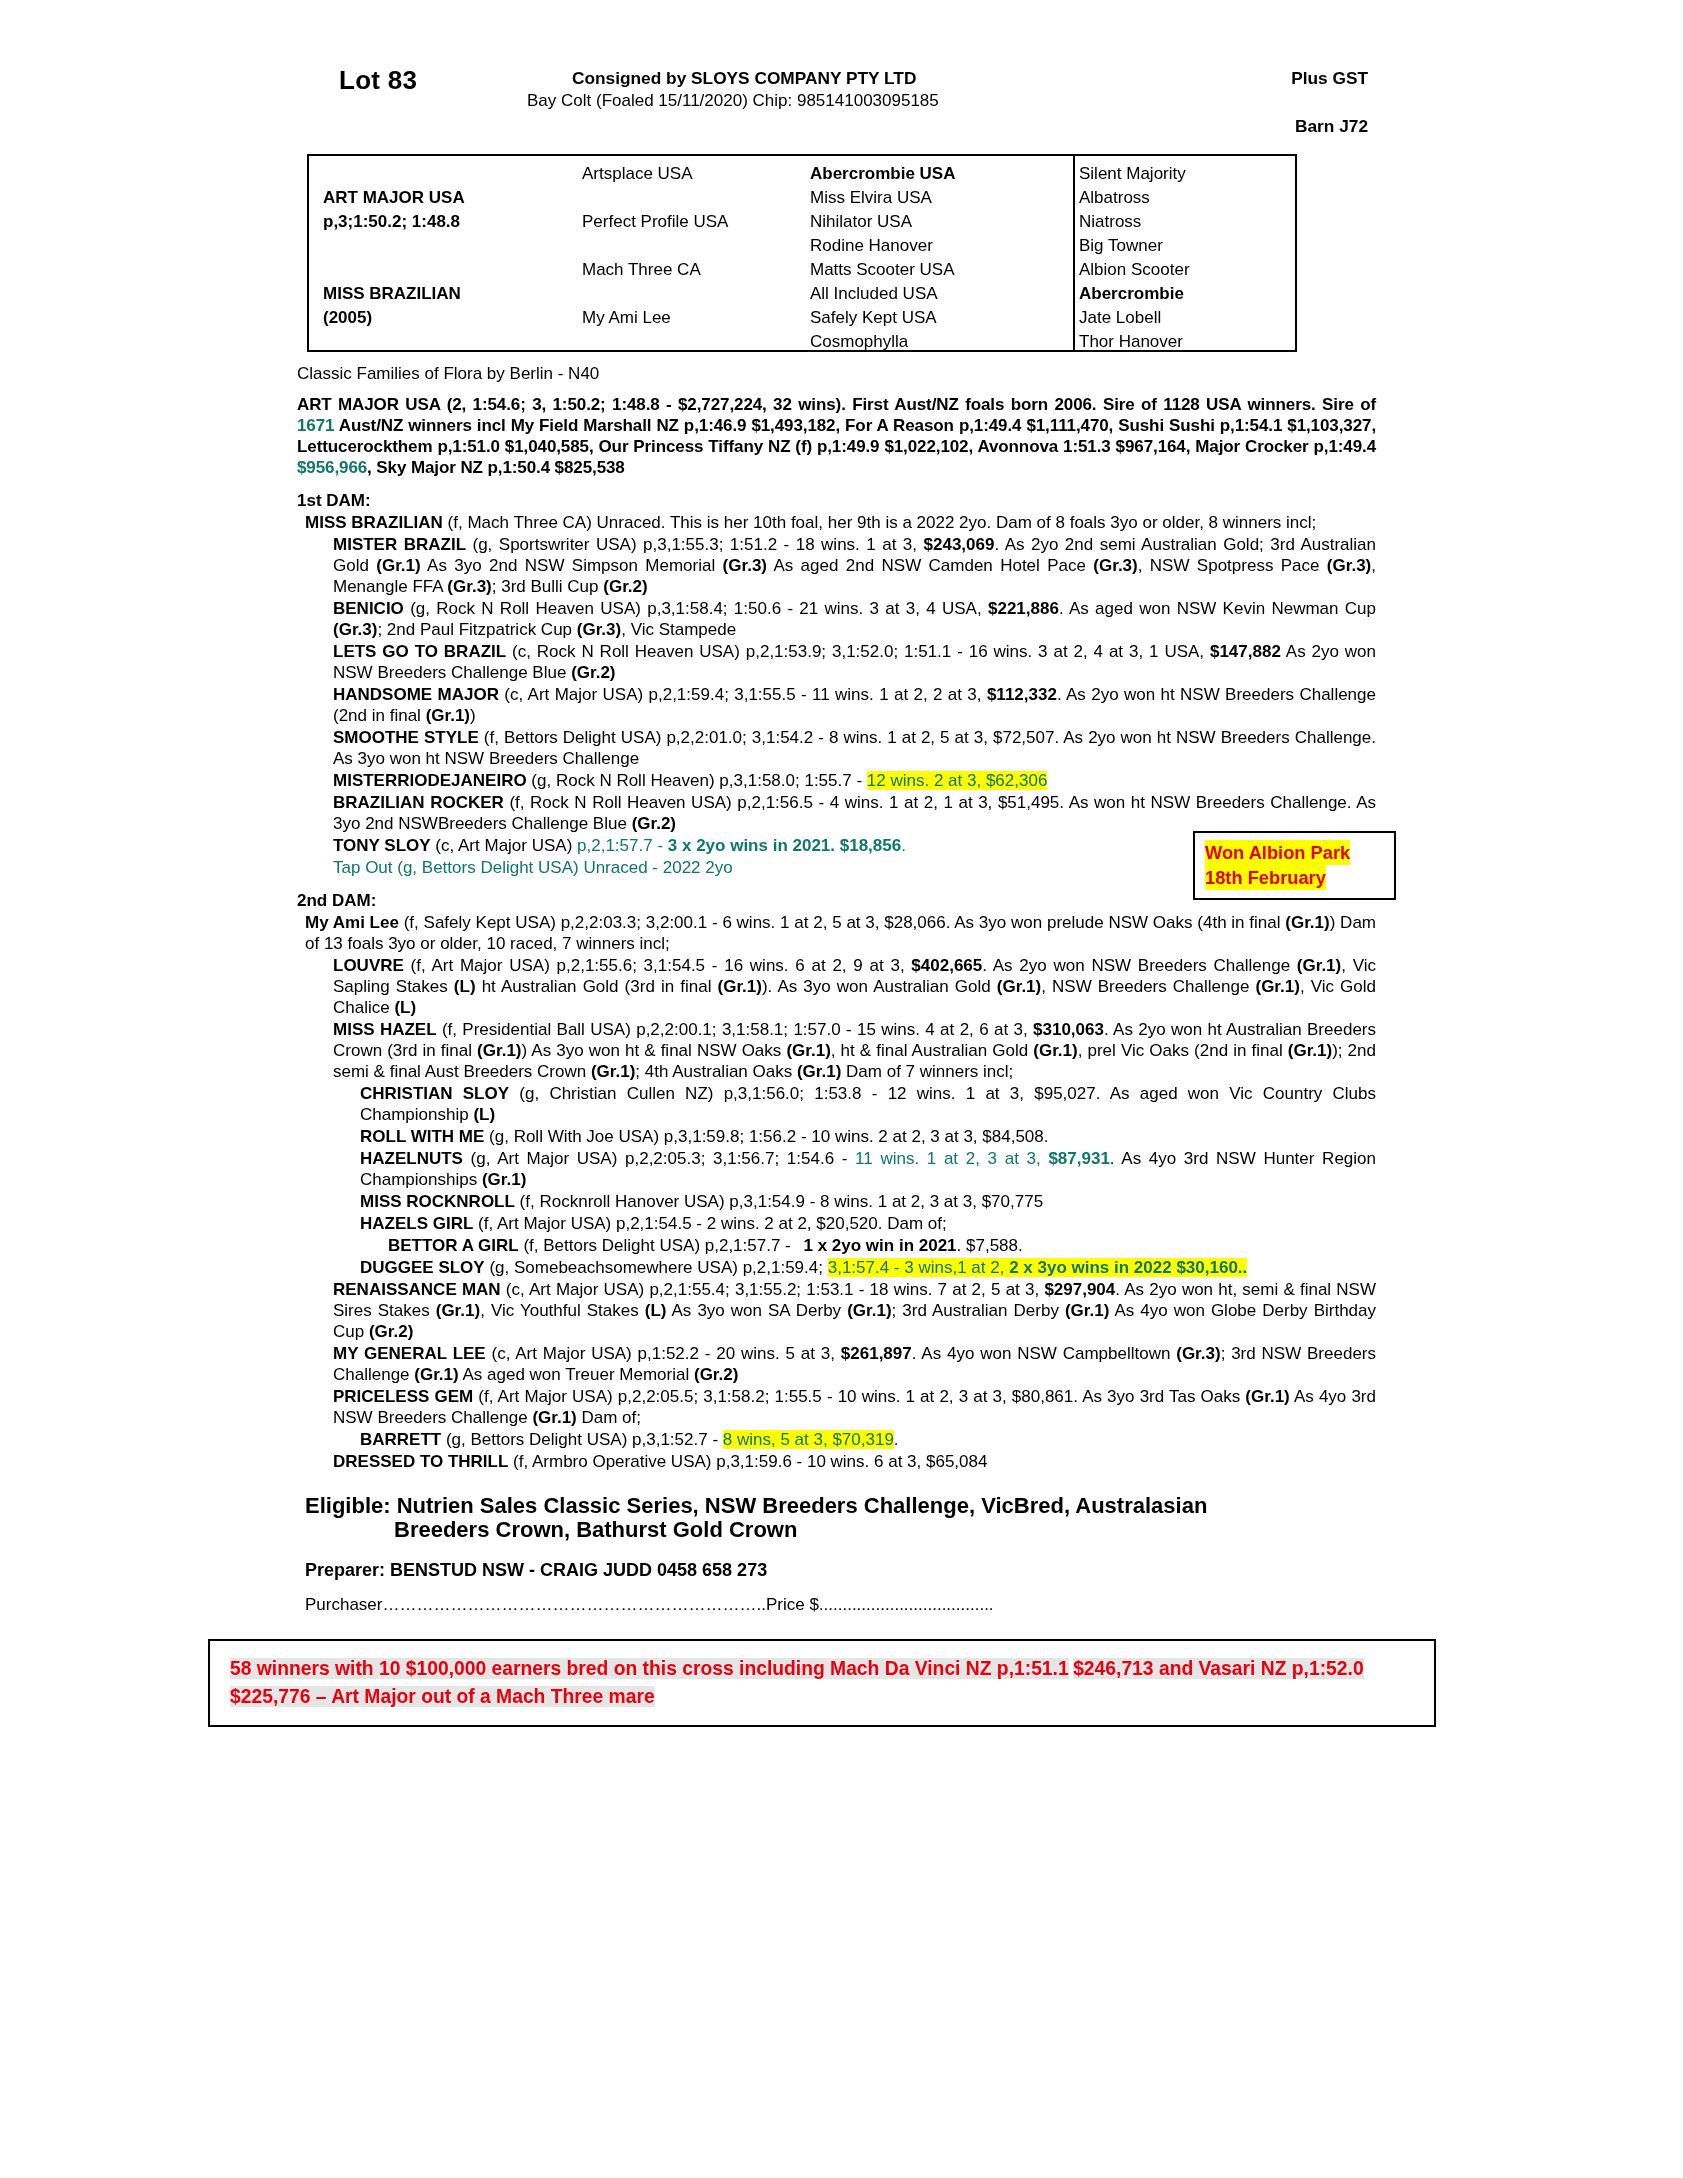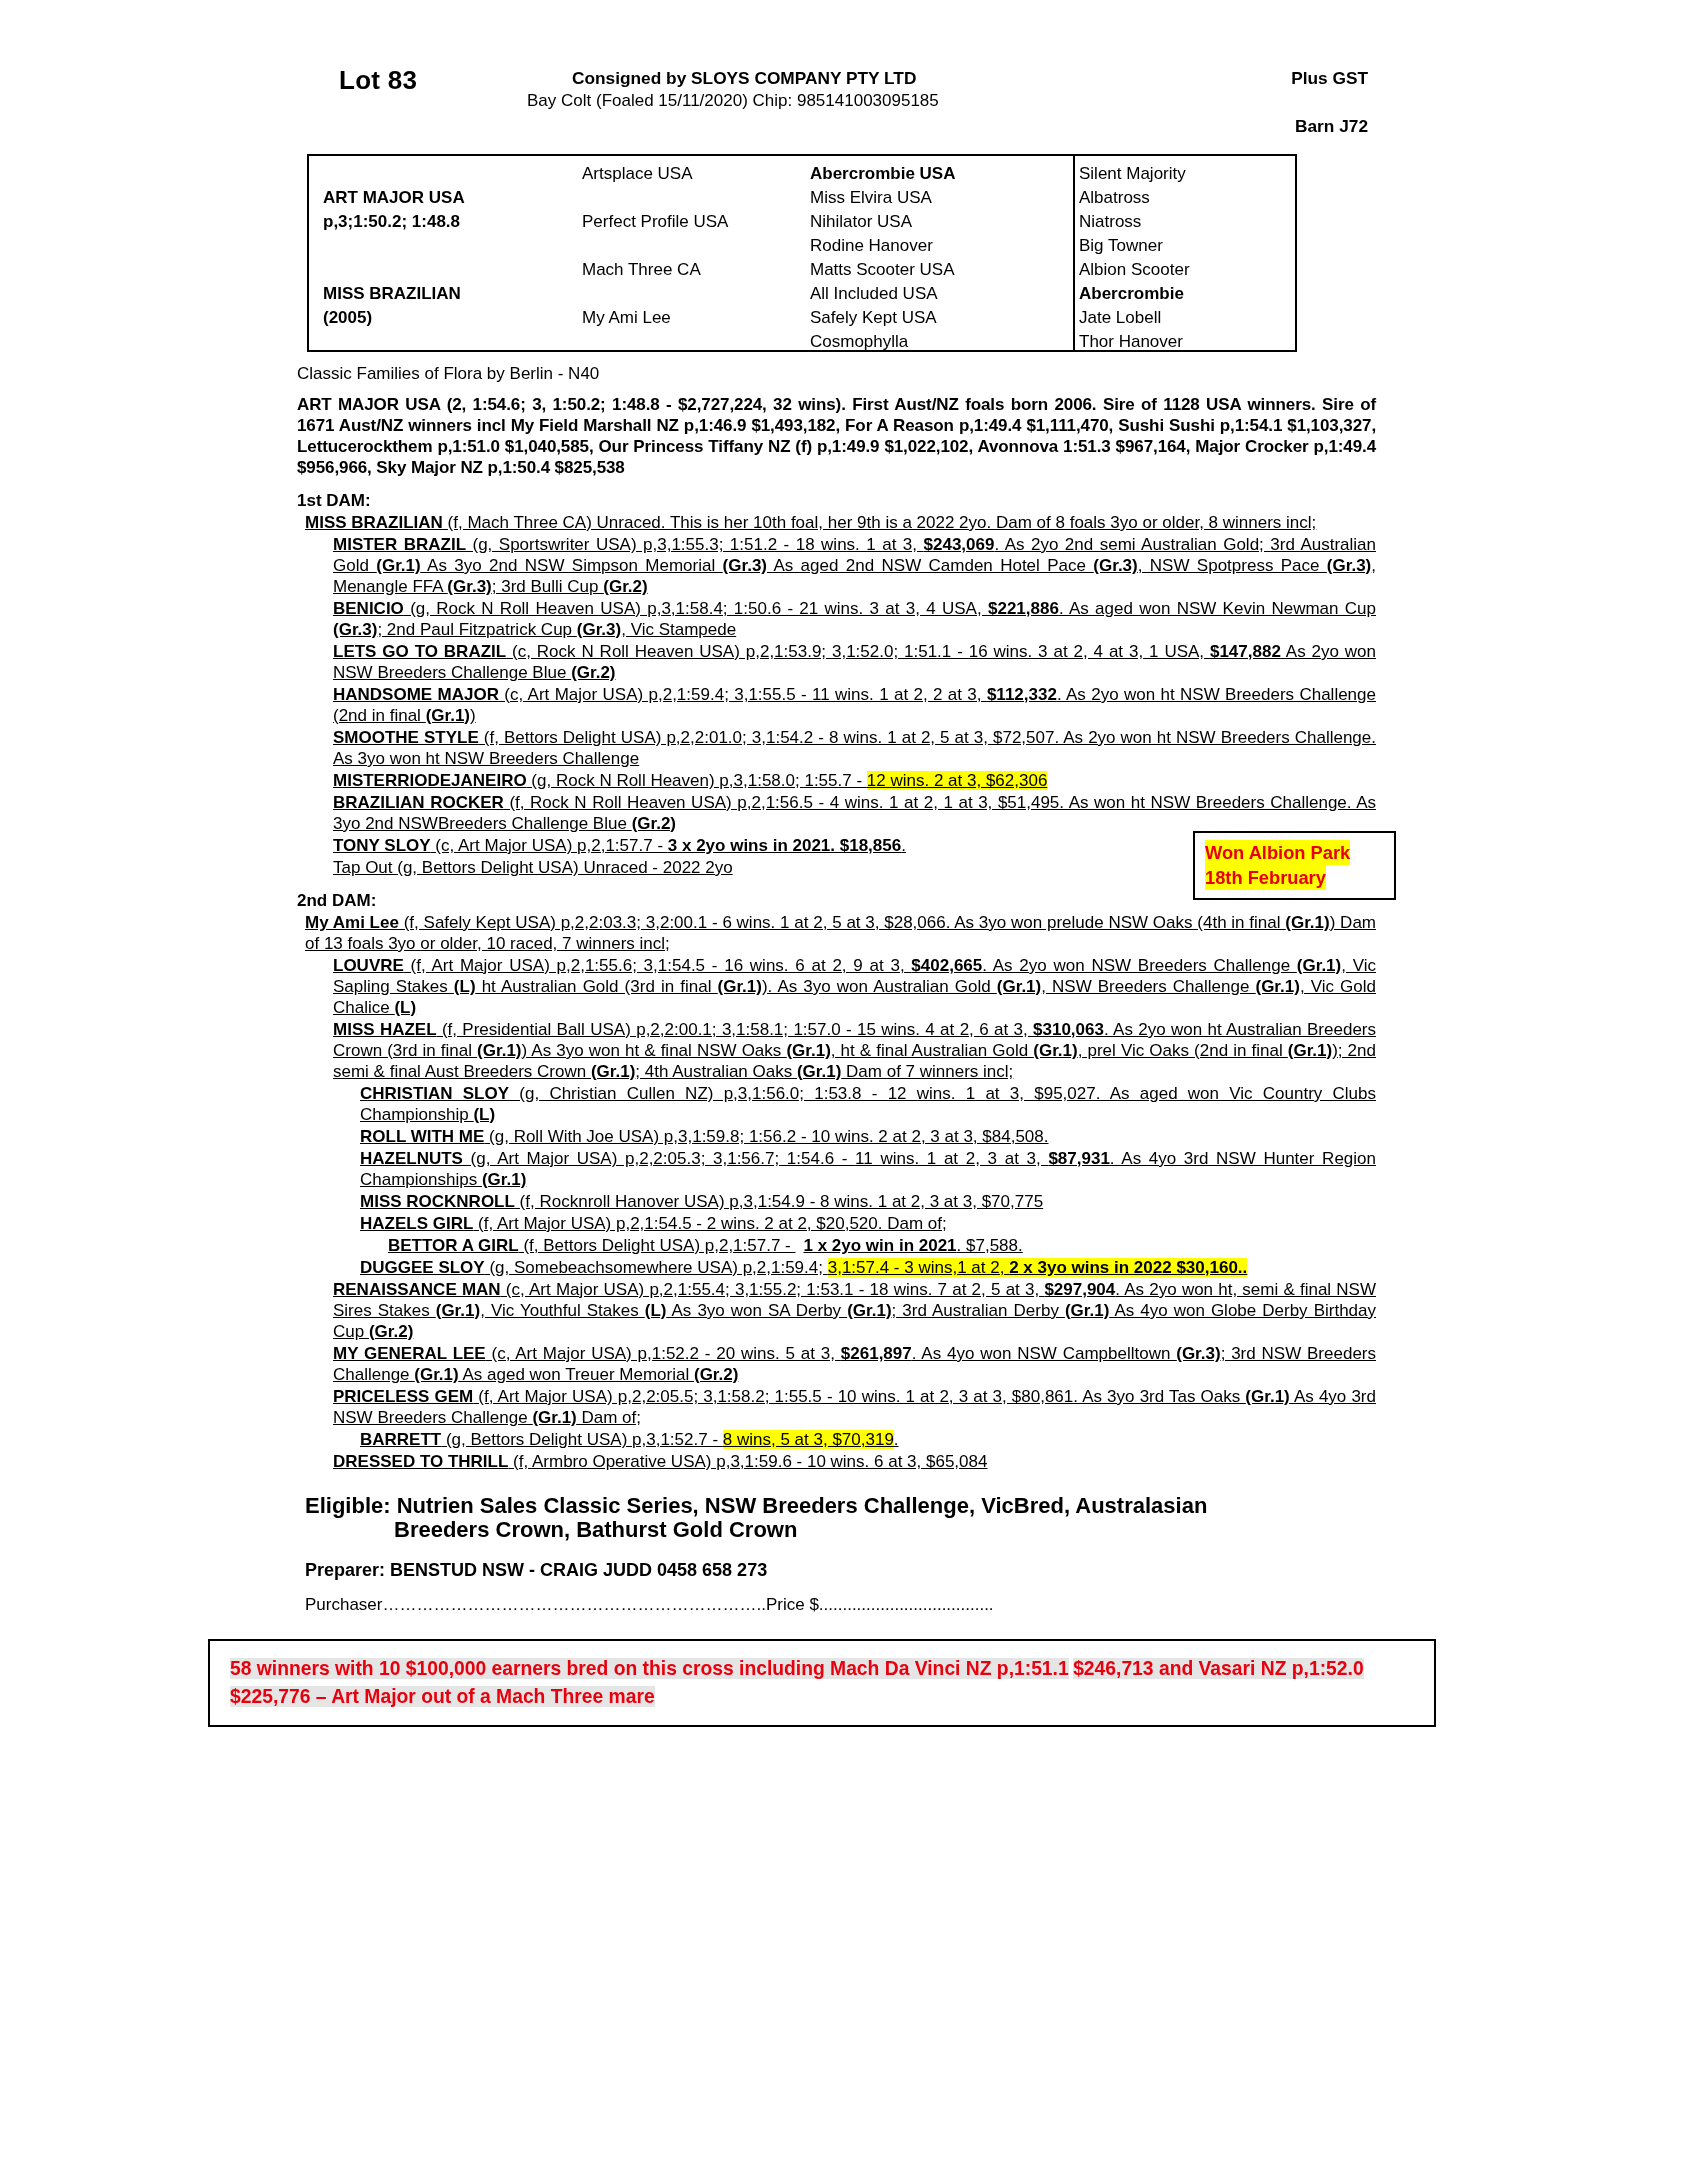--- a/index.html
+++ b/index.html
@@ -108,33 +108,32 @@
     font-size: 17px;
   }
   .sire-para {
     margin-top: 10px;
     font-size: 17px;
     font-weight: bold;
     text-align: justify;
     line-height: 21px;
     letter-spacing: -0.1px;
   }
-  .red { color: #000000; }
+  .red { color: #0f766e; }
   .hl { background: #ffff00; }
   .dam-head {
     font-weight: bold;
     font-size: 17px;
     margin-top: 13px;
   }
   .entry {
     font-size: 17px;
     line-height: 21px;
     text-align: justify;
     margin-top: 1px;
-    text-decoration: underline;
   }
   .lvl0 { margin-left: 8px; text-indent: 0; }
   .lvl1 { margin-left: 36px; }
   .lvl2 { margin-left: 63px; }
   .lvl3 { margin-left: 91px; }
   b { font-weight: bold; }
 
   
   .albion {
     position: absolute;

